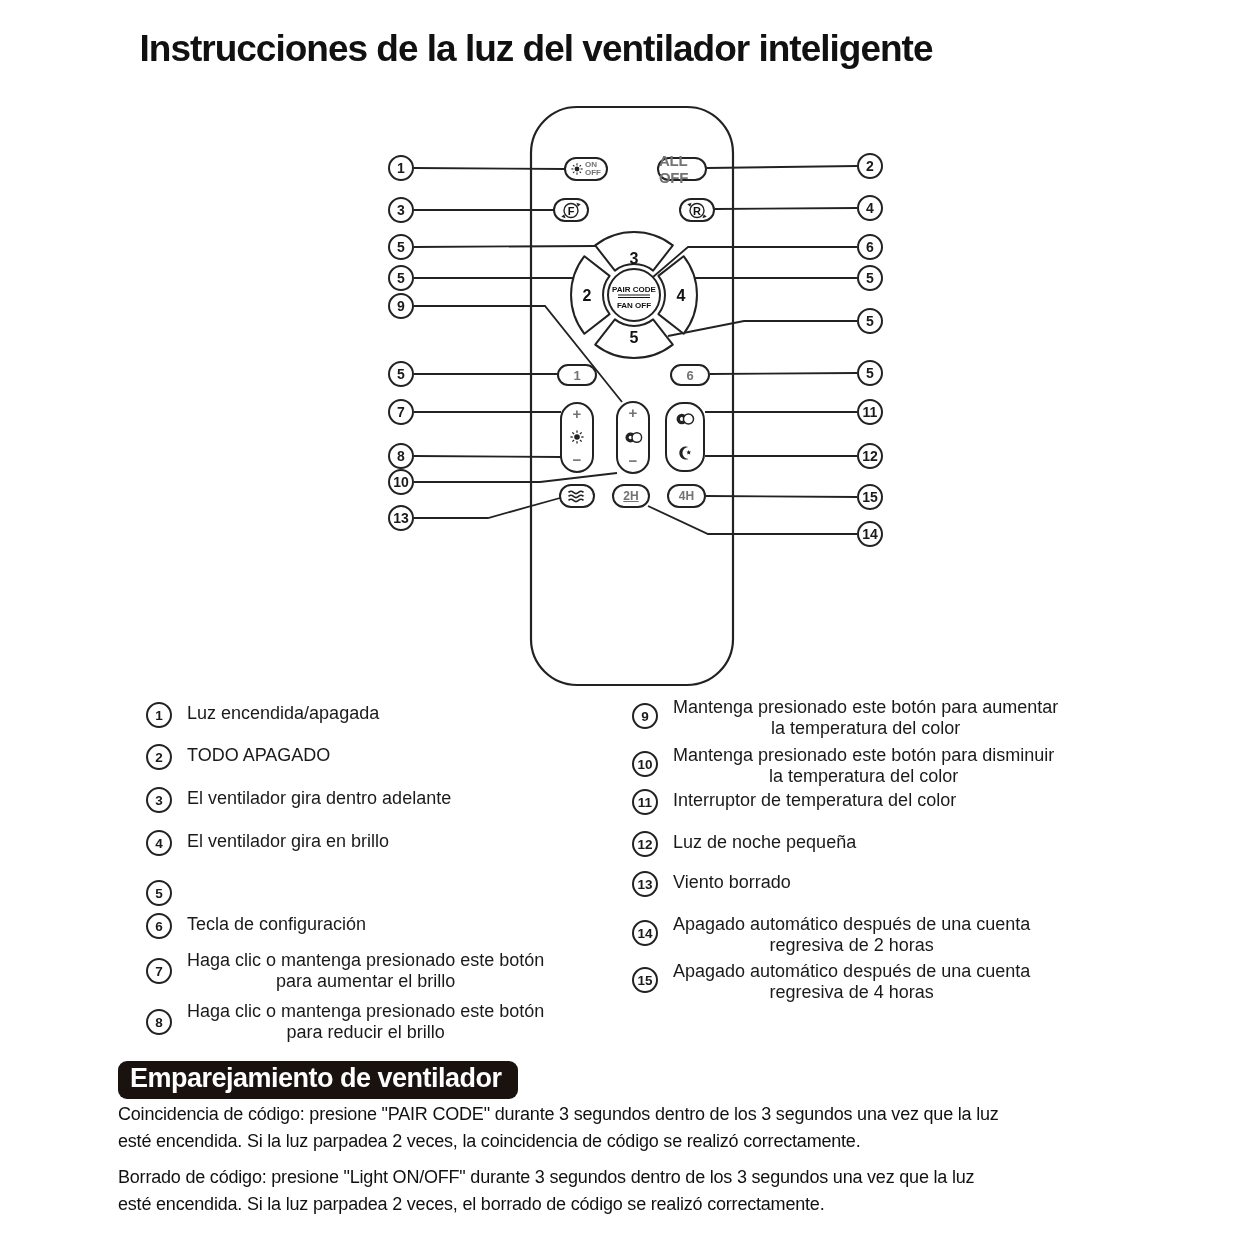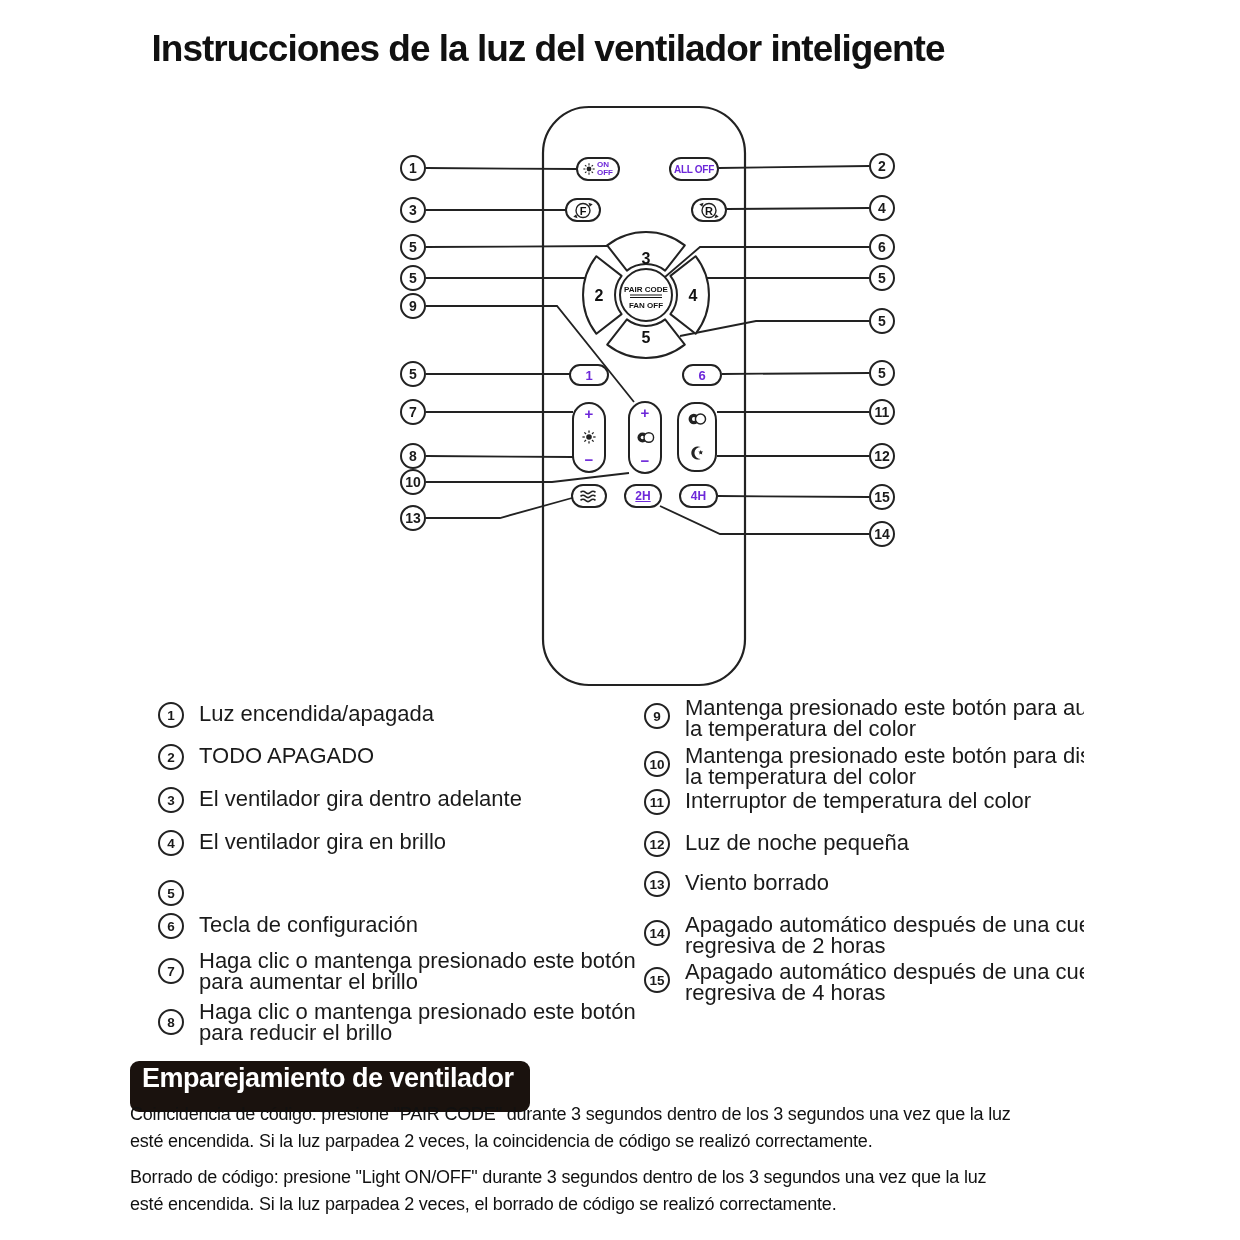--- a/index.html
+++ b/index.html
@@ -1,29 +1,29 @@
 <!DOCTYPE html>
 <html><head>
 <meta charset="utf-8">
 <style>
   * { margin:0; padding:0; box-sizing:border-box; }
   html,body { background:#fff; }
   .page {
     position:relative; width:1072px; height:1240px; background:#fff;
-    font-family:"Liberation Sans", sans-serif; color:#1a1a1a; overflow:hidden;margin-left:12px;
+    font-family:"Liberation Sans", sans-serif; color:#1a1a1a; overflow:hidden;
   }
   .title {
     position:absolute; top:28px; left:0; width:100%; text-align:center;
     font-size:37px; font-weight:bold; letter-spacing:-1px; color:#111;
   }
   
   .diagram-svg { position:absolute; top:0; left:0; }
   .btn {
     position:absolute; background:#fff; border:2px solid #222; border-radius:12px;
-    display:flex; align-items:center; justify-content:center; color:#6d28d9;
+    display:flex; align-items:center; justify-content:center; color:#737373;
     font-weight:bold; z-index:2;
   }
   .callout {
     position:absolute; width:26px; height:26px; border:2px solid #222; border-radius:50%;
     background:#fff; display:flex; align-items:center; justify-content:center;
     font-size:14px; font-weight:600; z-index:2;
   }
   .onoff-wrap { display:flex; align-items:center; gap:2px; }
   .onoff-txt { font-size:8px; line-height:8px; font-weight:bold; text-align:left; }
   .rocker { flex-direction:column; justify-content:space-between; padding:3px 0 4px; border-radius:17px; }
@@ -31,26 +31,26 @@
   .modepill { flex-direction:column; justify-content:space-between; padding:8px 0 9px; border-radius:18px; }
   svg text { font-family:"Liberation Sans", sans-serif; fill:#111; }
   
   .legend-col { position:absolute; }
   .leg-item { display:flex; align-items:flex-start; }
   .leg-circle {
     flex:0 0 auto; width:26px; height:26px; border:2px solid #222; border-radius:50%;
     display:flex; align-items:center; justify-content:center;
     font-size:13.5px; font-weight:600; margin-right:15px; margin-top:-1px;
   }
-  .leg-text { font-size:22px; line-height:21px; white-space:pre-line; }
+  .leg-text { font-size:18px; line-height:21px; white-space:pre-line;text-align:center; }
   
   .pair-header {
     position:absolute; left:118px; top:1061px; background:#1a120e; color:#fff;
     font-size:27px; font-weight:bold; letter-spacing:-0.5px;
-    padding:2px 16px 18px 12px; border-radius:9px;
+    padding:2px 16px 5px 12px; border-radius:9px;
   }
   .pair-para {
     position:absolute; left:118px; width:1060px; font-size:18px; line-height:27px;
     letter-spacing:-0.2px; white-space:pre-line; color:#111;
   }
 </style>
 </head>
 <body>
 
 <div class="page">
@@ -119,21 +119,21 @@
             <line x1="9.3" y1="3.7" x2="10.8" y2="2.2"></line>
         </g>
       </svg>
       <span class="onoff-txt">
         <span>ON</span><br>
         <span>OFF</span>
       </span>
     </span>
   </div>
 
-  <div class="btn" style="left:657px; top:157px; width:50px; height:24px; font-size:10px; letter-spacing:-0.3px;">
+  <div class="btn" style="left:657px; top:157px; width:50px; height:24px; font-size:15px; letter-spacing:-0.3px;">
     <span>ALL OFF</span>
   </div>
 
   <div class="btn" style="left:553px; top:198px; width:36px; height:24px;">
     <svg width="24" height="21" viewBox="0 0 24 21">
       <circle cx="12" cy="10.5" r="7" fill="none" stroke="#222" stroke-width="1.4"></circle>
       <path d="M17.5 2.8 l4.2 1.4 -3 2.5 z" fill="#222"></path>
       <path d="M6.5 18.2 l-4.2 -1.4 3 -2.5 z" fill="#222"></path>
       <text x="12" y="14.5" text-anchor="middle" font-size="11" font-weight="bold">F</text>
     </svg>

